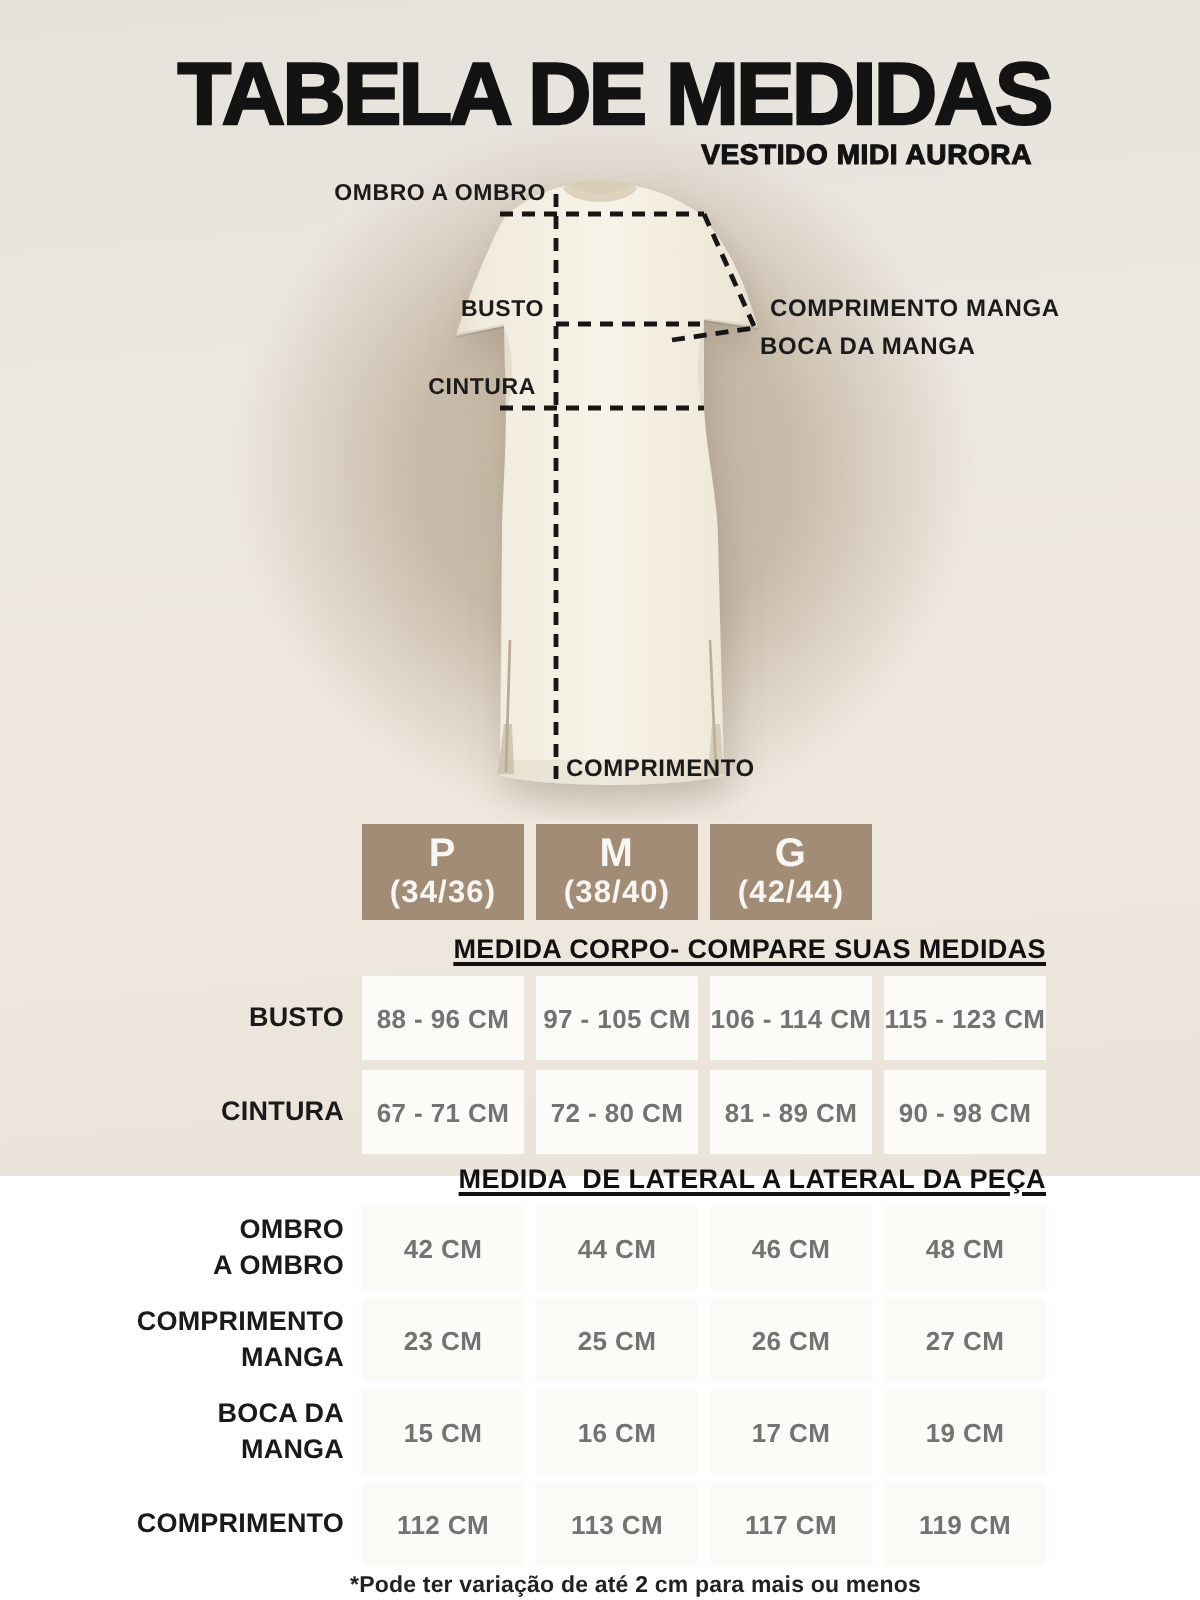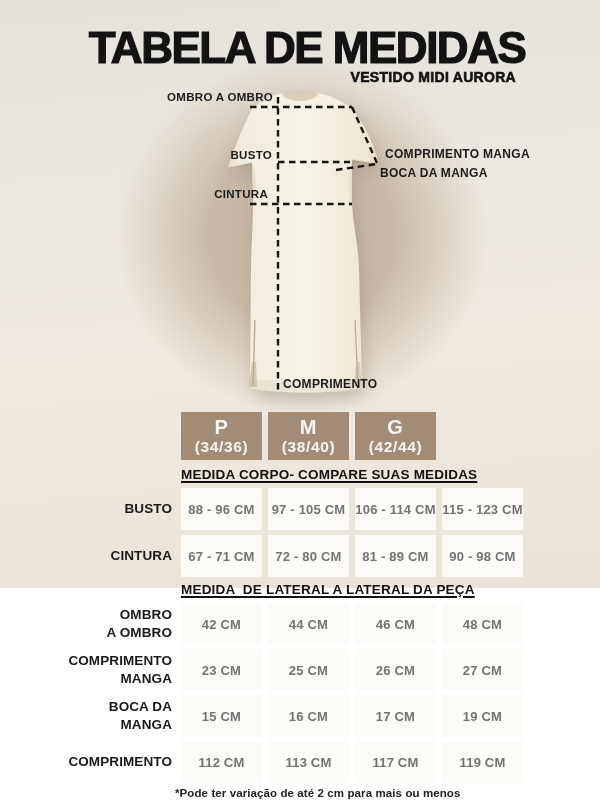--- a/index.html
+++ b/index.html
@@ -28,21 +28,21 @@
   .dress-svg{position:absolute;left:148px;top:80px;}
 
   
   .size-table{position:absolute;left:62px;top:412px;width:461px;}
   .grid-row{display:grid;grid-template-columns:113px 81px 81px 81px 81px;column-gap:6px;}
   .hdr-row{height:48px;margin-bottom:7px;}
   .hdr-box{background:#a28c76;color:#f8f6f2;display:flex;flex-direction:column;
     align-items:center;justify-content:center;line-height:1.1;}
   .hdr-size{font-size:20px;font-weight:800;letter-spacing:.8px;}
   .hdr-range{font-size:15.5px;font-weight:800;letter-spacing:.6px;}
-  .sec-heading{margin:2px 0 6px 119px;width:342px;text-align:left;
+  .sec-heading{margin:2px 0 6px 119px;width:342px;text-align:right;
     font-size:13.5px;font-weight:800;letter-spacing:.2px;color:#111;white-space:pre;
     text-decoration:underline;text-decoration-thickness:2px;text-underline-offset:2px;}
   .trow{height:42px;margin-bottom:5px;}
   .trow.tight{margin-bottom:4px;}
   .tlabel{display:flex;align-items:center;justify-content:flex-end;text-align:right;
     font-size:13.5px;font-weight:800;letter-spacing:.1px;line-height:1.3;white-space:pre-line;padding-right:3px;}
   .tcell{background:#fcfbf8;display:flex;align-items:center;justify-content:center;
     font-size:13px;font-weight:800;letter-spacing:.2px;color:#737373;}
   .footnote{margin:3px 0 0 113px;font-size:11.5px;font-weight:600;letter-spacing:.1px;color:#222;}
 </style>

